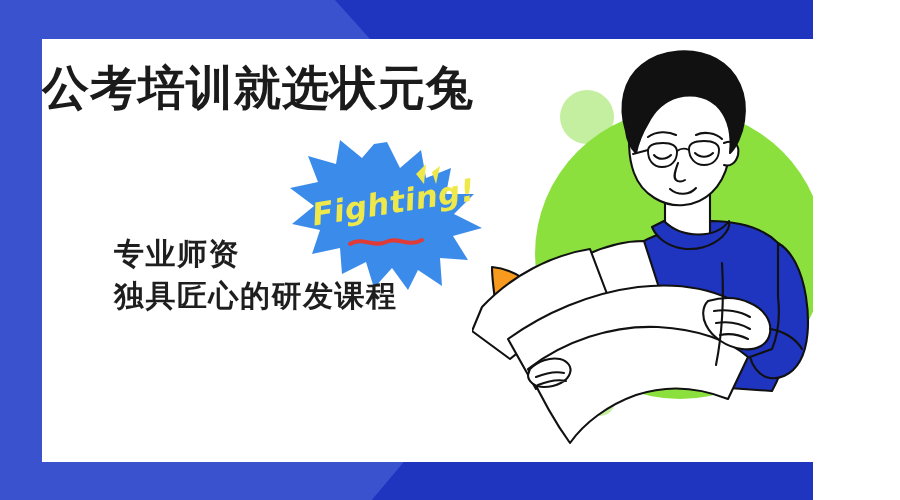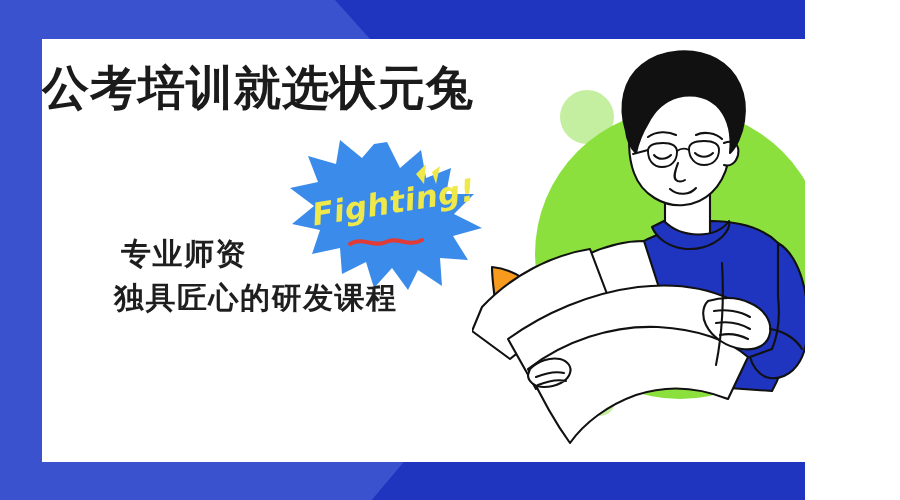--- a/index.html
+++ b/index.html
@@ -7,20 +7,21 @@
     padding: 0;
     background: #ffffff;
   }
   #banner {
     position: relative;
     width: 805px;
     height: 500px;
     overflow: hidden;
     font-family: "Liberation Sans", "DejaVu Sans", sans-serif;
     background: #f97316;
+    padding-left: 8px;
   }
   
   .bg-light {
     position: absolute;
     inset: 0;
     background: #3B52CE;
   }
   
   .bg-dark2 {
     position: absolute;
@@ -56,22 +57,22 @@
     top: 193px;
     color: #1e1e1e;
   }
   .bullet-line {
     font-size: 30px;
     font-weight: 700;
     letter-spacing: 1.5px;
     line-height: 44px;
     white-space: nowrap;
   }
-  .bullet-line.indent-0 { margin-left: 17px; }
-  .bullet-line.indent-1 { margin-left: 10px; }
+  .bullet-line.indent-0 { margin-left: 10px; }
+  .bullet-line.indent-1 { margin-left: 10px; font-family: Liberation Mono, monospace; }
   .bullet-line.indent-2 { margin-left: 10px; }
 
   
   .badge {
     position: absolute;
     left: 246px;
     top: 101px;
     width: 198px;
     height: 150px;
   }

